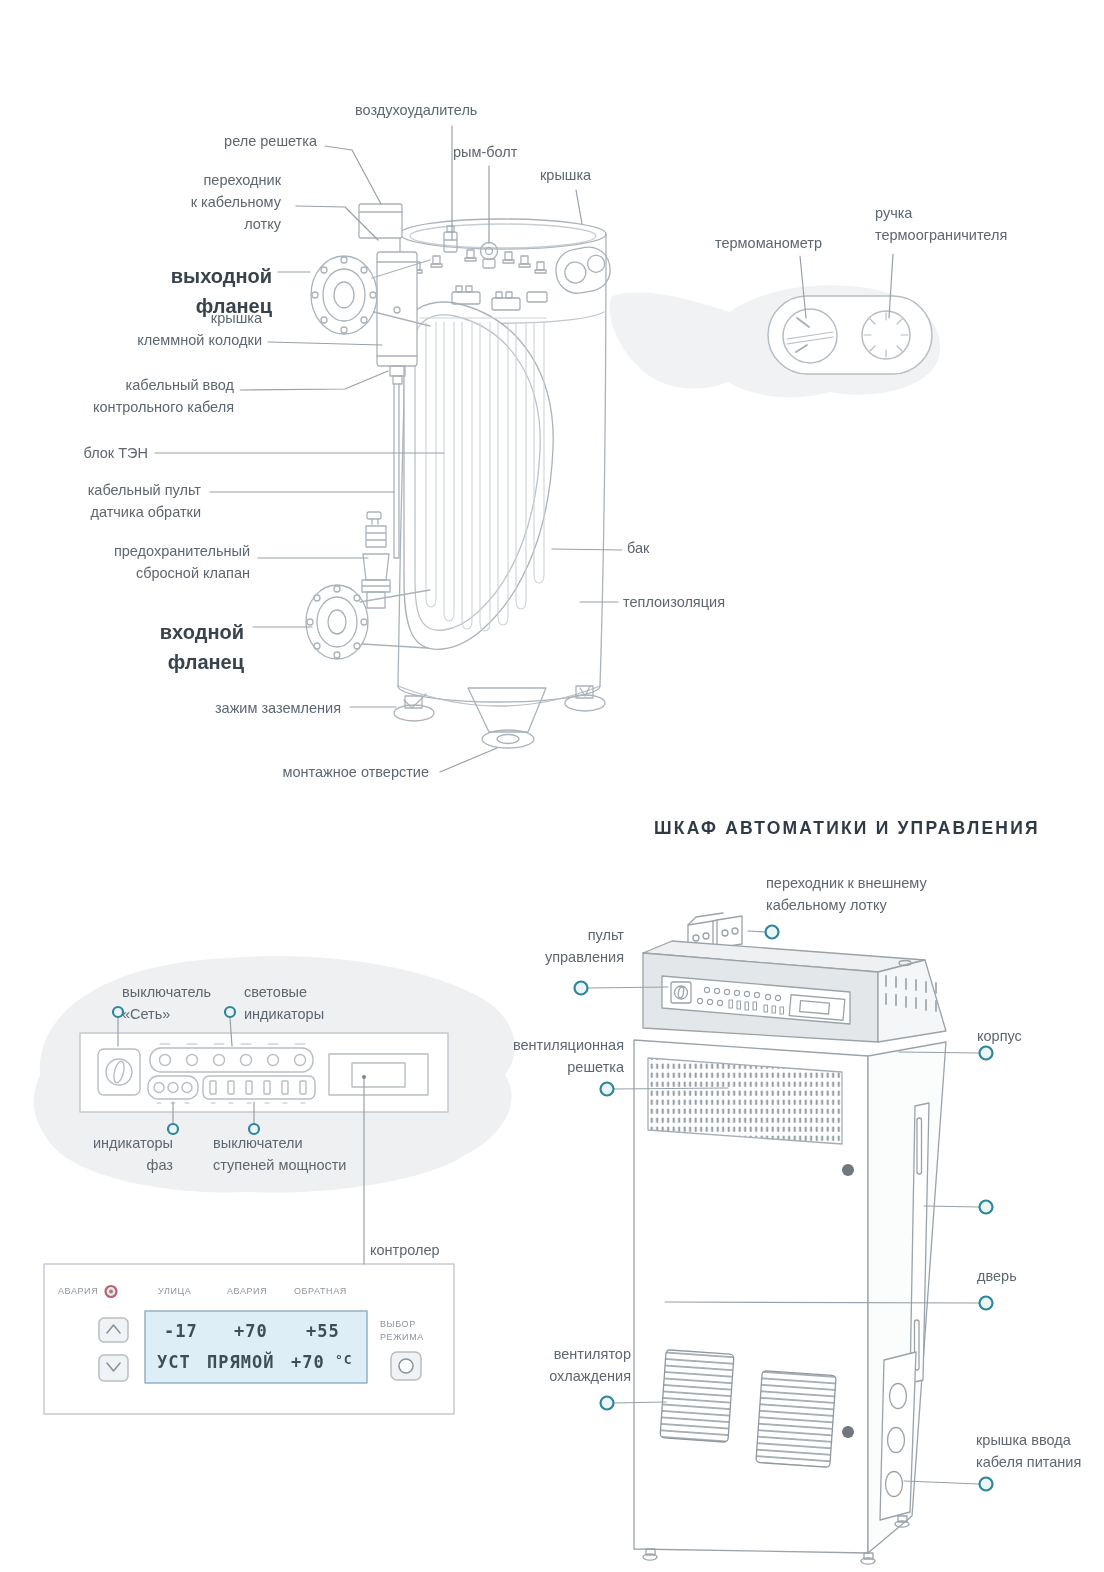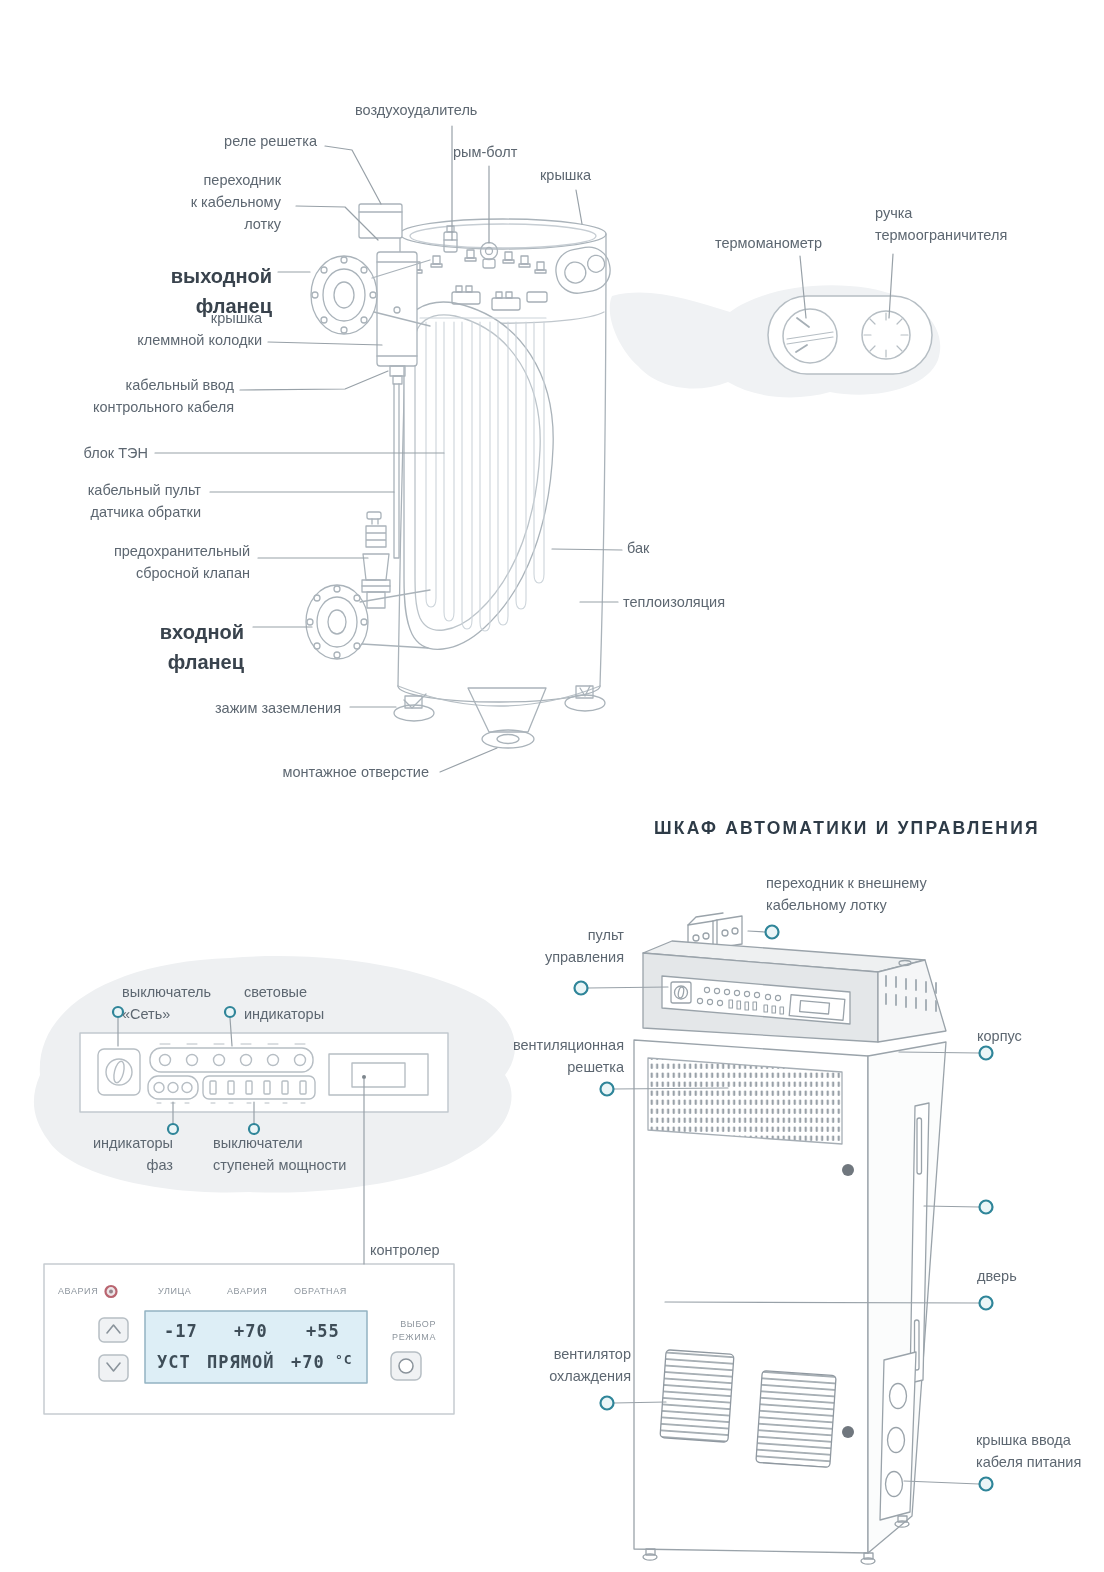--- a/index.html
+++ b/index.html
@@ -6,21 +6,21 @@
   #stage{position:relative;width:1104px;height:1572px;background:#ffffff;overflow:hidden;
          font-family:"Liberation Sans",sans-serif}
   #art{position:absolute;left:0;top:0}
   .lbl{position:absolute;font:14.5px/1.5 "Liberation Sans",sans-serif;color:#5d6771;white-space:pre-line}
   .r{text-align:right}
   .c{text-align:left}
   .b{font-weight:700;color:#39434d;font-size:20px}
   .ttl{position:absolute;font:700 17.5px "Liberation Sans",sans-serif;letter-spacing:2.2px;
        color:#2e3b47;white-space:nowrap}
   .tiny{position:absolute;font:9px "Liberation Sans",sans-serif;color:#8e969e;letter-spacing:.6px;white-space:nowrap}
-  .tinyc{text-align:right;white-space:pre-line;line-height:1.45}
+  .tinyc{text-align:left;white-space:pre-line;line-height:1.45}
   .lcdtxt{position:absolute;font:700 17px "DejaVu Sans Mono",monospace;color:#3e4d58;letter-spacing:1px;white-space:nowrap}
   .lcdunit{font-size:13px}
 </style>
 </head>
 <body>
 
 <div id="stage">
 
 <svg id="art" width="1104" height="1572" viewBox="0 0 1104 1572">
   <defs>

